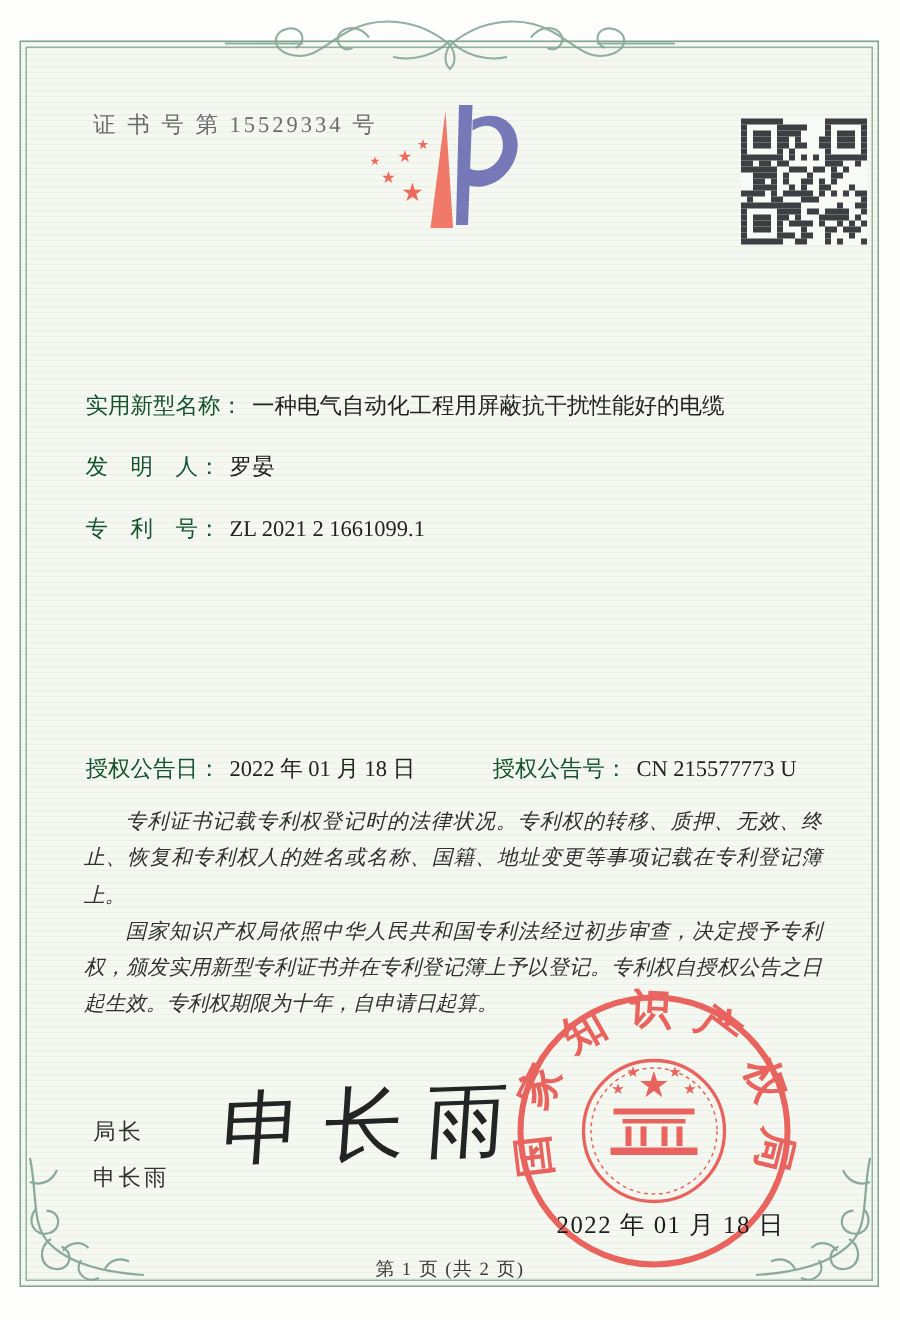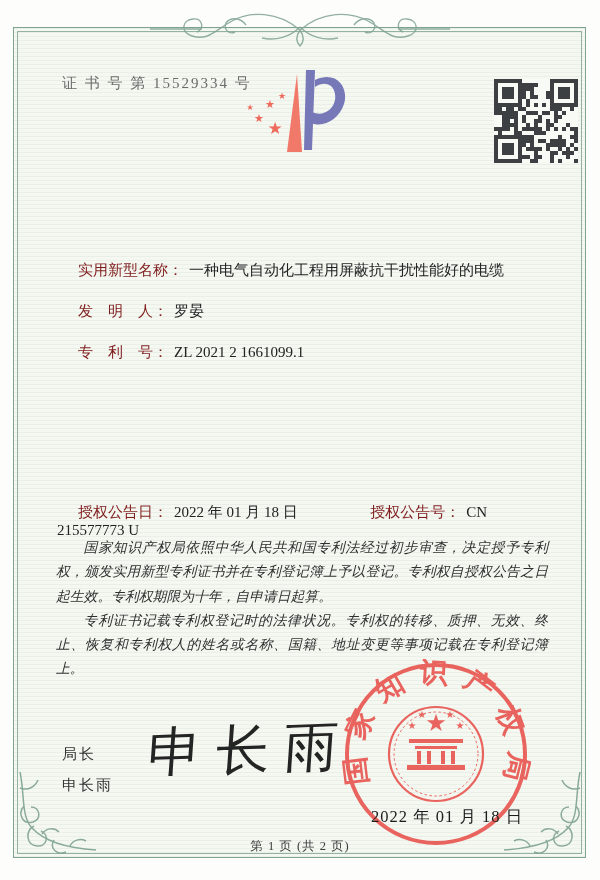--- a/index.html
+++ b/index.html
@@ -8,21 +8,21 @@
   .frame{position:absolute;left:13px;top:27px;width:571px;height:829px;
     border:1.6px solid #7fa390;
     background-color:#f5f7f1;
     background-image:repeating-linear-gradient(to bottom,rgba(120,160,140,.09) 0px,rgba(120,160,140,.09) 1px,transparent 1px,transparent 4px);}
   .frame-inner{position:absolute;left:3px;top:3px;right:3px;bottom:3px;border:1px solid #93b2a1;}
   .abs{position:absolute;}
   .cert-no{left:62px;top:74px;font-size:15px;color:#6b6b6b;letter-spacing:2px;}
   .title{left:0;top:181px;width:100%;text-align:center;font-size:33px;font-weight:600;
     color:#3e3e3e;letter-spacing:13px;text-indent:13px;}
   .row{left:57px;width:500px;font-size:15px;color:#333;}
-  .row .flabel{color:#7f1d1d;margin-left:21px;}
+  .row .flabel{color:#14532d;}
   .row .fvalue{margin-left:6px;color:#222;}
   .paras{left:56px;top:536px;width:492px;font-size:13.8px;line-height:1.76;color:#2f2f2f;
     text-align:justify;font-style:italic;}
   .paras p{margin:0;text-indent:2em;}
   .sig-role{left:62px;top:745px;font-size:15px;color:#333;letter-spacing:2px;}
   .sig-name{left:62px;top:776px;font-size:15px;color:#333;letter-spacing:2px;}
   .autograph{left:148px;top:714px;font-size:54px;color:#242424;font-weight:300;
     letter-spacing:14px;transform:rotate(-2deg) skewX(-6deg);font-family:"DejaVu Sans",sans-serif;}
   .seal{left:341px;top:659px;opacity:.88;}
   .seal-date{left:371px;top:806px;font-size:16.5px;color:#1c1c1c;letter-spacing:1px;font-weight:500;}
@@ -343,22 +343,22 @@
   <div class="abs row" style="top:343px">
     <span class="flabel">专　利　号：</span><span class="fvalue">ZL 2021 2 1661099.1</span>
   </div>
   <div class="abs row" style="top:503px">
     <span class="flabel">授权公告日：</span><span class="fvalue">2022 年 01 月 18 日</span>
     <span style="display:inline-block;width:44px"></span>
     <span class="flabel">授权公告号：</span><span class="fvalue">CN 215577773 U</span>
   </div>
 
   <div class="abs paras">
+    <p>专利证书记载专利权登记时的法律状况。专利权的转移、质押、无效、终止、恢复和专利权人的姓名或名称、国籍、地址变更等事项记载在专利登记簿上。</p>
     <p>国家知识产权局依照中华人民共和国专利法经过初步审查，决定授予专利权，颁发实用新型专利证书并在专利登记簿上予以登记。专利权自授权公告之日起生效。专利权期限为十年，自申请日起算。</p>
-    <p>专利证书记载专利权登记时的法律状况。专利权的转移、质押、无效、终止、恢复和专利权人的姓名或名称、国籍、地址变更等事项记载在专利登记簿上。</p>
   </div>
 
   <div class="abs sig-role">局长</div>
   <div class="abs sig-name">申长雨</div>
   <div class="abs autograph">申长雨</div>
 
   <svg class="abs seal" width="190" height="190" viewBox="0 0 190 190">
     <defs>
       <path id="sealArc" d="M 32.6,131 A 72,72 0 1 1 157.4,131" fill="none"></path>
     </defs>

